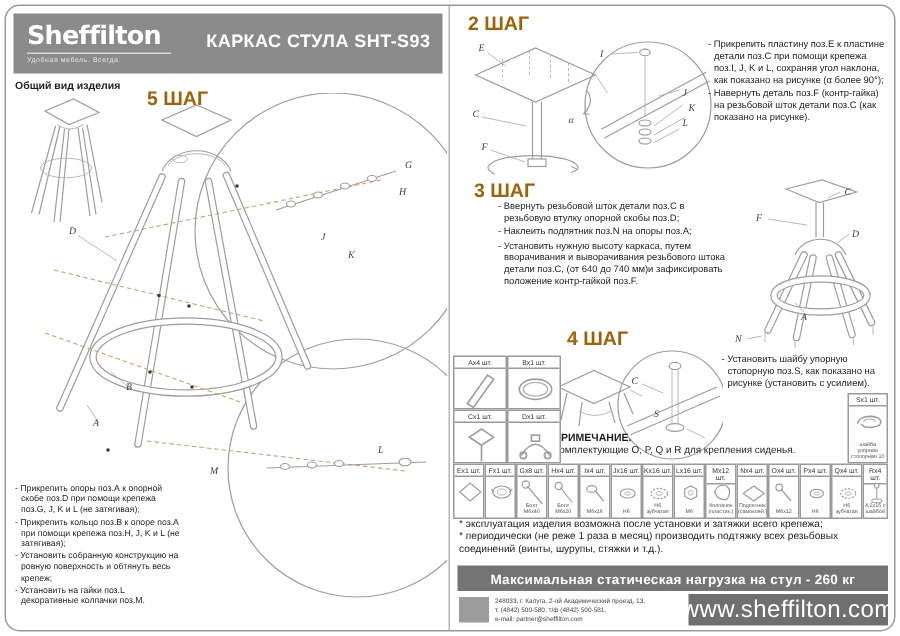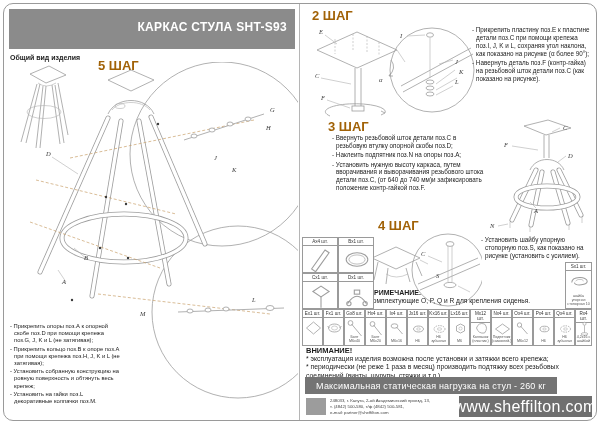--- a/index.html
+++ b/index.html
@@ -36,32 +36,37 @@
   .pq{font-size:4.6px;text-align:center;border-bottom:0.5px solid #9a9a9a;padding:1px 0;color:#333;}
   .pl{font-size:3.6px;line-height:1.1;text-align:center;color:#555;position:absolute;bottom:1px;left:0;right:0;}
   .picon{position:absolute;left:0;top:8px;}
   
   .note-t{font-size:7px;font-weight:bold;}
   .note-x{font-size:6.6px;margin-top:1px;}
   .warn{position:absolute;left:306px;top:346px;width:284px;}
   .warn-t{font-size:7.5px;font-weight:bold;}
   .warn-l{font-size:6.8px;line-height:1.25;}
   
-  .loadbar{position:absolute;left:305px;top:377px;width:252px;height:17px;background:#747474;color:#fff;font-weight:normal;font-size:9px;display:flex;align-items:center;justify-content:center;letter-spacing:0.2px;}
+  .loadbar{position:absolute;left:305px;top:377px;width:287px;height:17px;background:#747474;color:#fff;font-weight:bold;font-size:9px;display:flex;align-items:center;justify-content:center;letter-spacing:0.2px;}
   .f-logo{position:absolute;left:306px;top:398px;width:20px;height:17px;background:#9c9c9c;}
   .f-addr{position:absolute;left:330px;top:398px;width:128px;font-size:4.3px;line-height:1.35;color:#444;}
   .f-web{position:absolute;left:459px;top:396px;width:133px;height:21px;background:#6f6f6f;color:#fff;display:flex;align-items:center;justify-content:center;font-size:16px;letter-spacing:0.3px;}
 </style>
 </head>
 <body>
 
 <div class="sheet"></div>
 <div class="vline"></div>
 
 <div class="hdr">
+  <div class="logo">
+    <div class="logo-name">Sheffilton</div>
+    <div class="logo-sep"></div>
+    <div class="logo-tag">Удобная мебель. Всегда.</div>
+  </div>
   <div class="hdr-t">
     <div class="hdr-t2">КАРКАС СТУЛА SHT-S93</div>
   </div>
 </div>
 
 <div class="small-h" style="left:10px;top:54px;">Общий вид изделия</div>
 <div class="step-h" style="left:98px;top:58px;">5 ШАГ</div>
 
 <svg style="left:8px;top:62px;" width="290" height="354" viewBox="0 0 290 354">
 
@@ -182,21 +187,21 @@
   <text class="lbl" x="95" y="18">I</text>
   <text class="lbl" x="150" y="44">J</text>
   <text class="lbl" x="154" y="54">K</text>
   <text class="lbl" x="150" y="64">L</text>
 </svg>
 <div class="tx" style="left:472px;top:26px;width:121px;">
   <div class="b">- Прикрепить пластину поз.Е к пластине детали поз.С при помощи крепежа поз.I, J, K и L, сохраняя угол наклона, как показано на рисунке (α более 90°);</div>
   <div class="b">- Навернуть деталь поз.F (контр-гайка) на резьбовой шток детали поз.С (как показано на рисунке).</div>
 </div>
 
-<div class="step-h" style="left:316px;top:119px;margin-left:12px;">3 ШАГ</div>
+<div class="step-h" style="left:316px;top:119px;">3 ШАГ</div>
 <div class="tx" style="left:332px;top:134px;width:152px;">
   <div class="b">- Ввернуть резьбовой шток детали поз.С в резьбовую втулку опорной скобы поз.D;</div>
   <div class="b">- Наклеить подпятник поз.N на опоры поз.А;</div>
   <div class="b">- Установить нужную высоту каркаса, путем вворачивания и выворачивания резьбового штока детали поз.С, (от 640 до 740 мм)и зафиксировать положение контр-гайкой поз.F.</div>
 </div>
 <svg style="left:486px;top:118px;" width="110" height="116" viewBox="0 0 110 116">
   <polygon class="dfill" points="38,8 62,2 85,10 60,17"></polygon>
   <line class="dln" x1="58" y1="17" x2="58" y2="40"></line>
   <line class="dln" x1="63" y1="17" x2="63" y2="40"></line>
   <path class="dln" d="M44,52 C50,38 72,38 78,52"></path>
@@ -402,21 +407,20 @@
 <div class="pcell" style="left:565px;top:262px;width:27px;height:47px;">
   <div class="pq">Sx1 шт.</div>
   <svg class="picon" width="27" height="18" viewBox="0 0 20 14">
       <path class="dln" d="M4,9 C4,4 16,4 16,8 C16,11 7,12 6,9"></path>
       <path class="dthin" d="M7,8 C8,6 13,6 13,8"></path>
     </svg>
   <div class="pl">шайба упорная стопорная 10</div>
 </div>
 
 <div class="warn">
-  <div class="warn-t">ВНИМАНИЕ!</div>
   <div class="warn-l">* эксплуатация изделия возможна после установки и затяжки всего крепежа;</div>
   <div class="warn-l">* периодически (не реже 1 раза в месяц) производить подтяжку всех резьбовых соединений (винты, шурупы, стяжки и т.д.).</div>
 </div>
 
 <div class="loadbar">Максимальная статическая нагрузка на стул - 260 кг</div>
 
 <div class="f-logo"></div>
 <div class="f-addr">
   <div>248033, г. Калуга, 2-ой Академический проезд, 13,</div>
   <div>т. (4842) 500-580, т/ф (4842) 500-581,</div>

